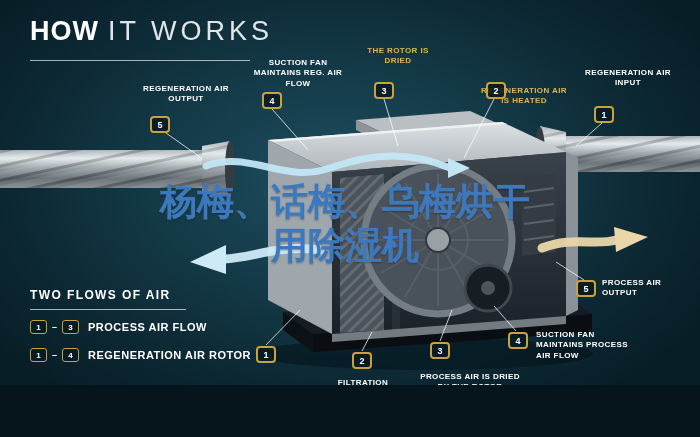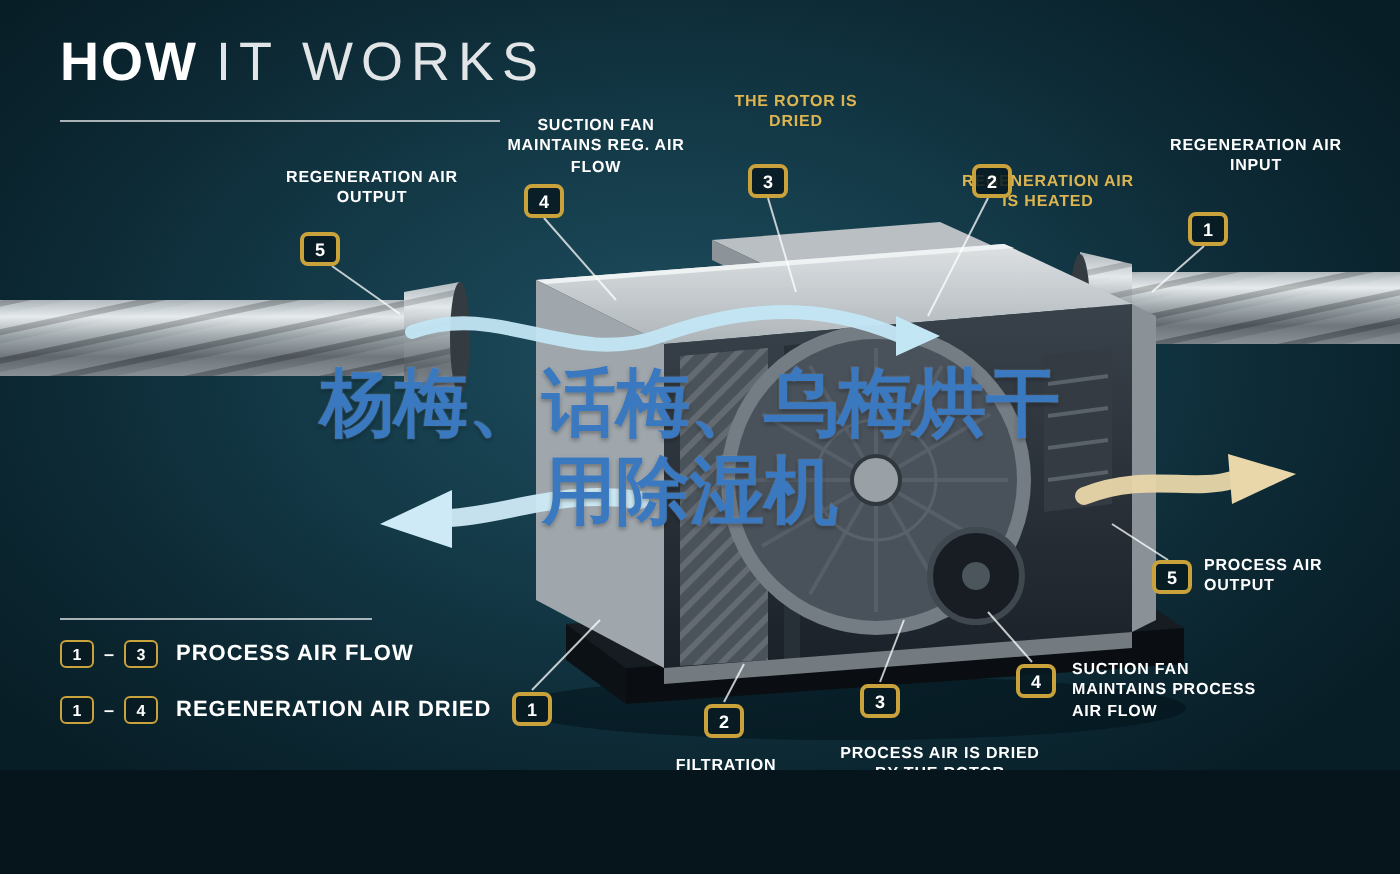--- a/index.html
+++ b/index.html
@@ -183,34 +183,35 @@
   <div class="badge abs" style="left:352px;top:352px;">2</div>
   <div class="badge abs" style="left:430px;top:342px;">3</div>
   <div class="badge abs" style="left:508px;top:332px;">4</div>
   <div class="badge abs" style="left:576px;top:280px;">5</div>
 
   <div class="callout-label" style="left:328px;top:378px;width:70px;">FILTRATION</div>
   <div class="callout-label" style="left:414px;top:372px;width:112px;">PROCESS AIR IS DRIED BY THE ROTOR</div>
   <div class="callout-label left" style="left:536px;top:330px;width:92px;">SUCTION FAN MAINTAINS PROCESS AIR FLOW</div>
   <div class="callout-label left" style="left:602px;top:278px;width:72px;">PROCESS AIR OUTPUT</div>
 
+  <div class="legend-heading">TWO FLOWS OF AIR</div>
   <div class="rule" style="left:30px;top:309px;width:156px;"></div>
 
   <div class="legend-row" style="left:30px;top:320px;">
     <div class="badge small">1</div>
     <span class="sep">–</span>
     <div class="badge small">3</div>
     <span class="lab">PROCESS AIR FLOW</span>
   </div>
 
   <div class="legend-row" style="left:30px;top:348px;">
     <div class="badge small">1</div>
     <span class="sep">–</span>
     <div class="badge small">4</div>
-    <span class="lab">REGENERATION AIR DRIED</span>
+    <span class="lab">REGENERATION AIR ROTOR</span>
   </div>
 
   <div class="watermark">
     <div>杨梅、话梅、乌梅烘干</div>
     <div>用除湿机</div>
   </div>
 
 </div>
 
 </body></html>

